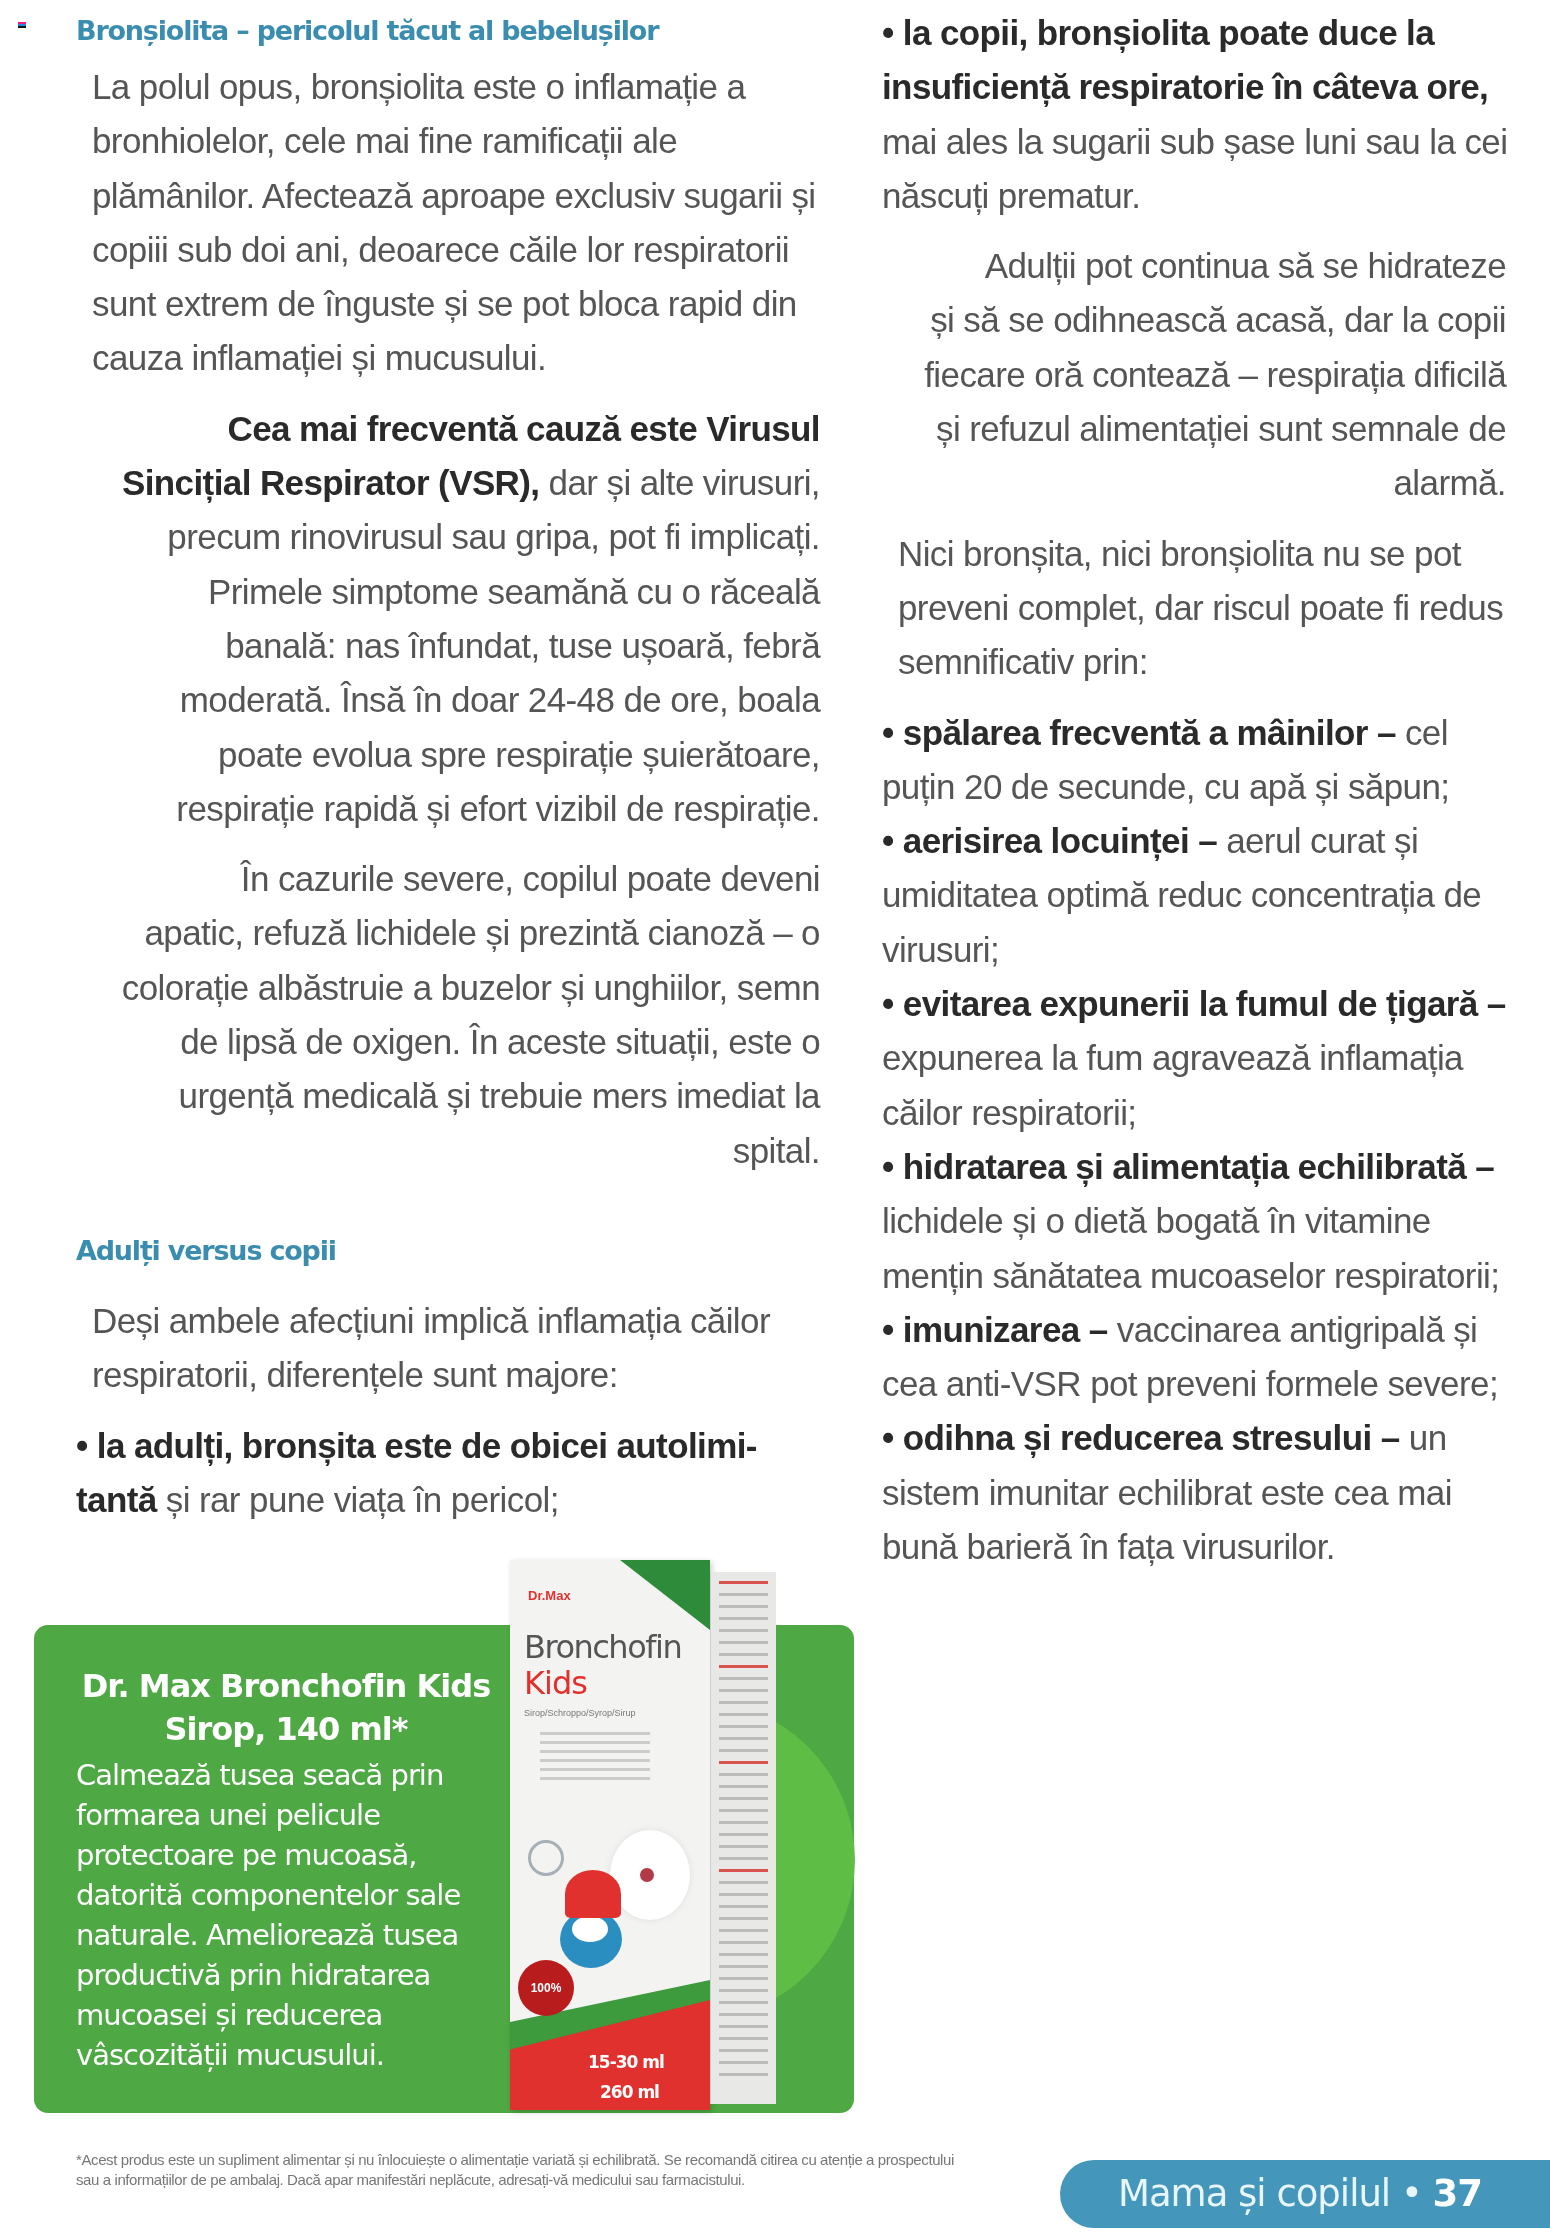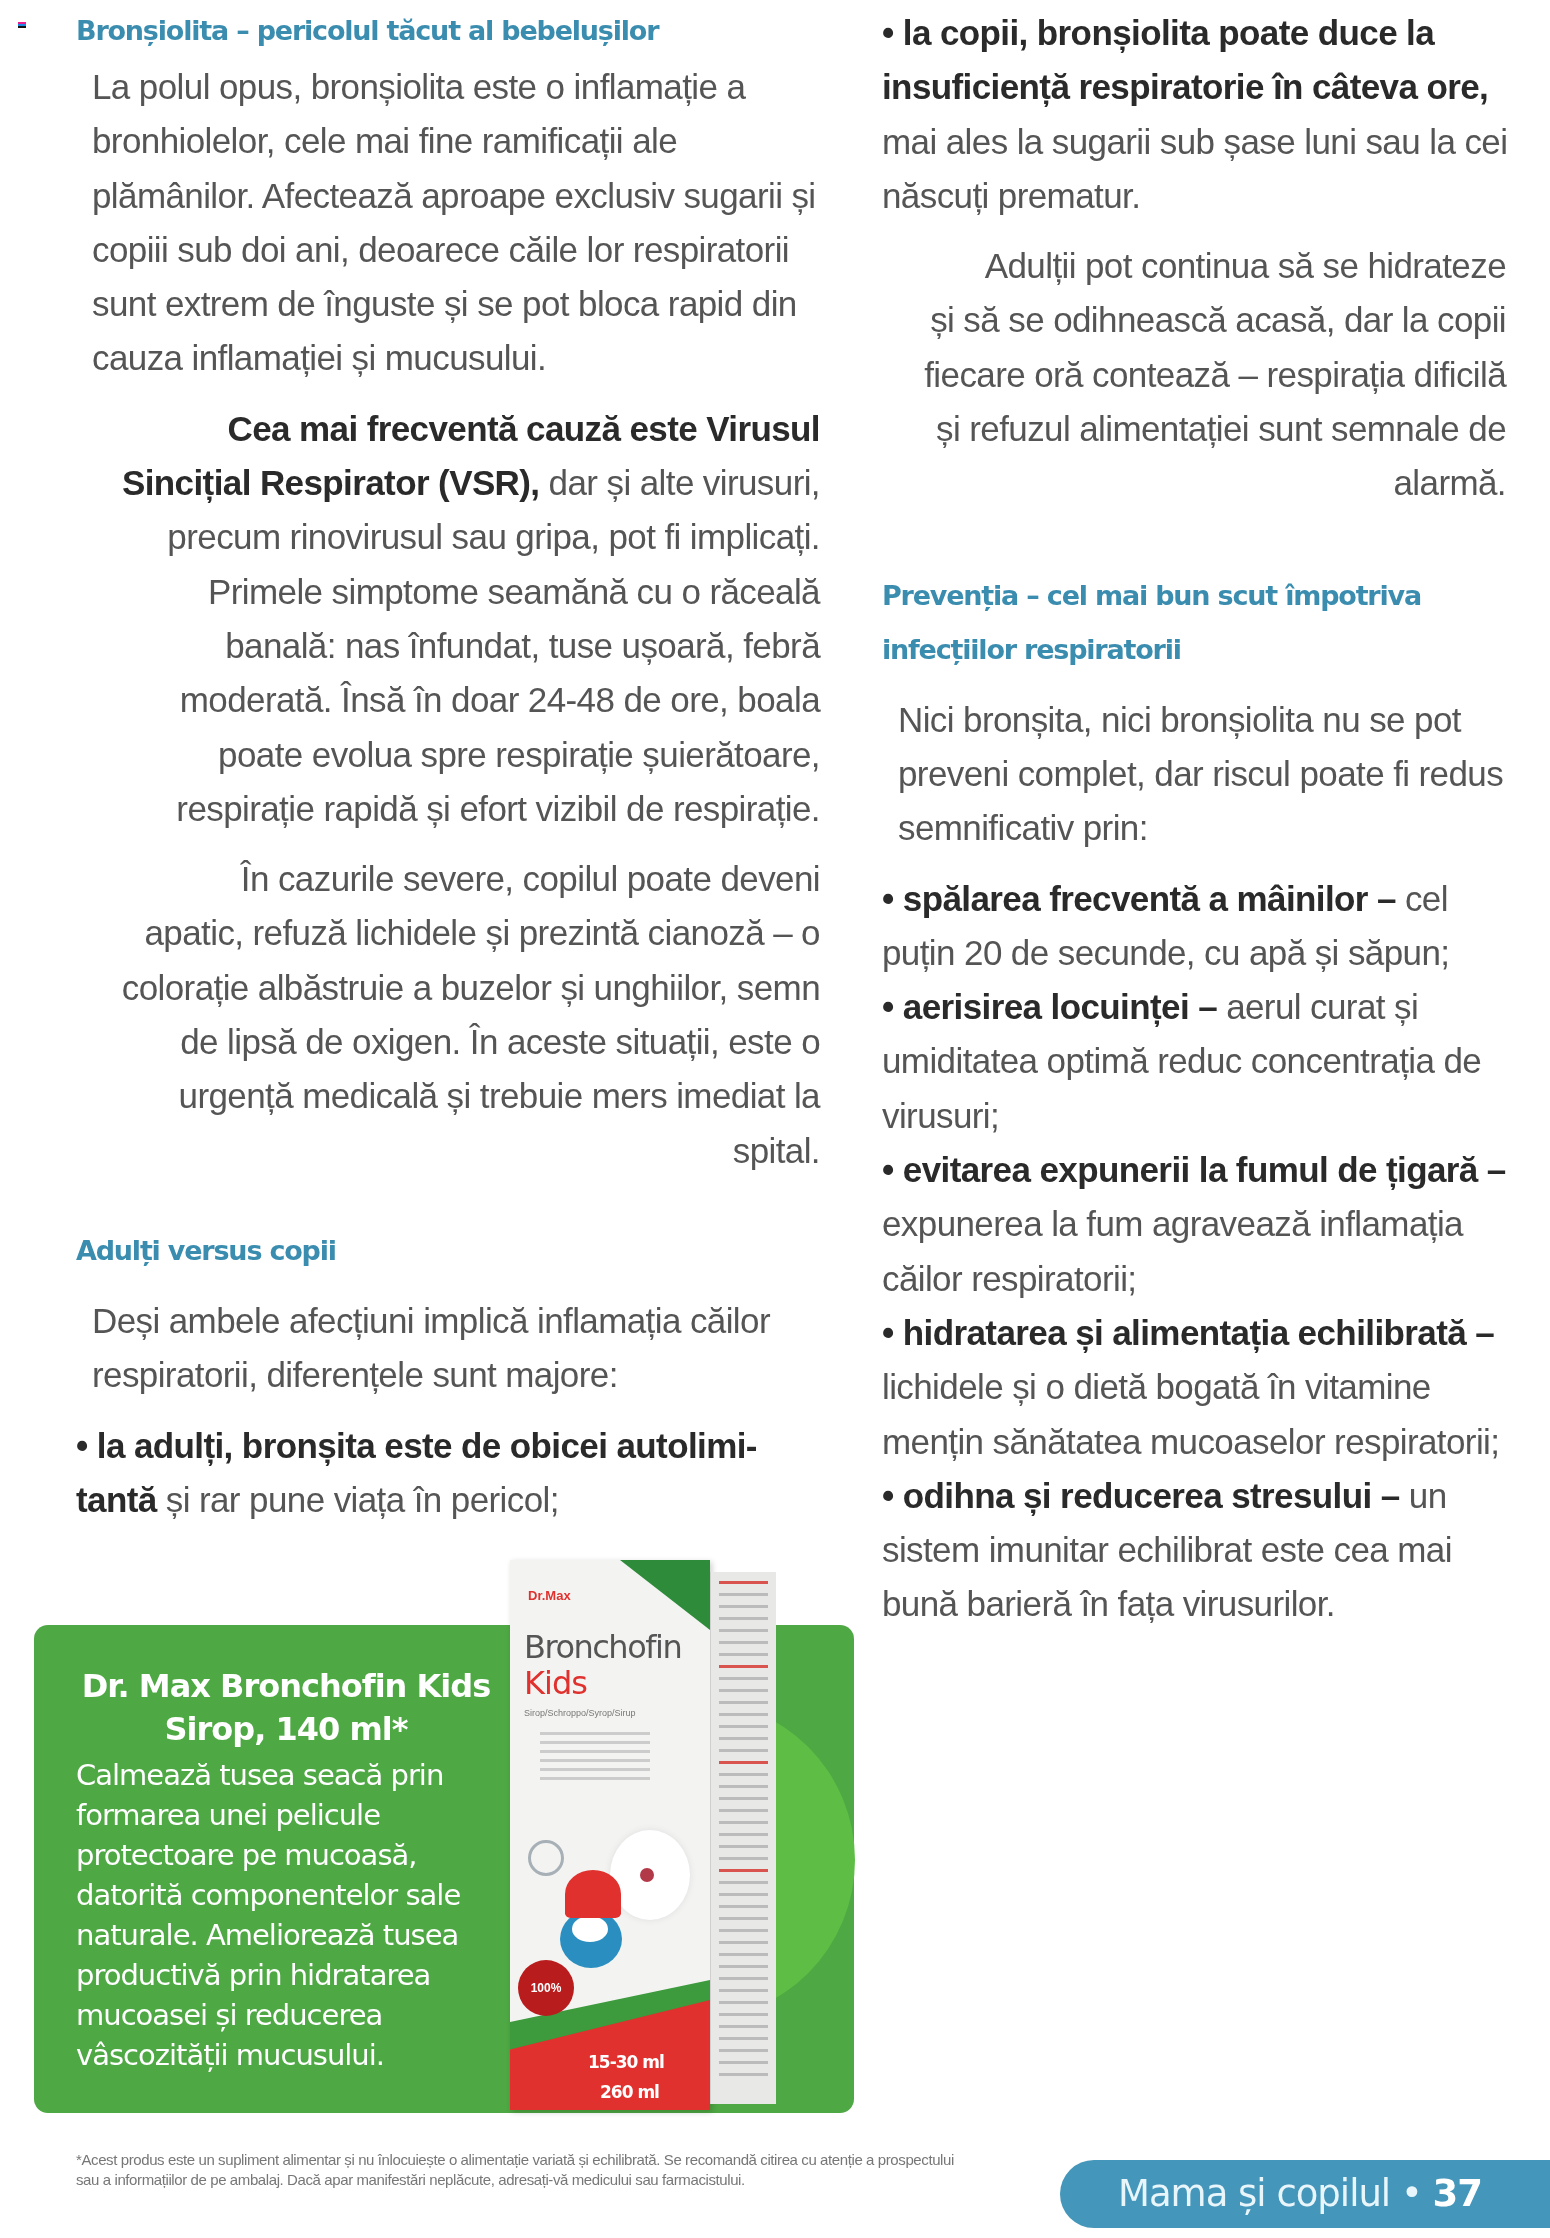--- a/index.html
+++ b/index.html
@@ -71,27 +71,27 @@
   <p class="p indent"><span class="b">Cea mai frecventă cauză este Virusul Sincițial Respirator (VSR),</span><span> dar și alte virusuri, precum rinovirusul sau gripa, pot fi implicați. Primele simptome seamănă cu o răceală banală: nas înfundat, tuse ușoară, febră moderată. Însă în doar 24-48 de ore, boala poate evolua spre respirație șuierătoare, respirație rapidă și efort vizibil de respirație.</span></p>
   <p class="p indent">În cazurile severe, copilul poate deveni apatic, refuză lichidele și prezintă cianoză – o colorație albăstruie a buzelor și unghiilor, semn de lipsă de oxigen. În aceste situații, este o urgență medicală și trebuie mers imediat la spital.</p>
   <h2 class="h" style="margin-top:46px">Adulți versus copii</h2>
   <p class="p">Deși ambele afecțiuni implică inflamația căilor respiratorii, diferențele sunt majore:</p>
   <p class="bullet"><span class="b">• la adulți, bronșita este de obicei autolimi-tantă</span><span> și rar pune viața în pericol;</span></p>
 </div>
 
 <div class="col col-right">
   <p class="bullet" style="margin-top:6px"><span class="b">• la copii, bronșiolita poate duce la insuficiență respiratorie în câteva ore,</span><span> mai ales la sugarii sub șase luni sau la cei născuți prematur.</span></p>
   <p class="p indent">Adulții pot continua să se hidrateze și să se odihnească acasă, dar la copii fiecare oră contează – respirația dificilă și refuzul alimentației sunt semnale de alarmă.</p>
-  <h2 class="h" style="margin-top:58px">Prevenția – cel mai bun scut împotriva infecțiilor respiratorii</h2>
   <p class="p">Nici bronșita, nici bronșiolita nu se pot preveni complet, dar riscul poate fi redus semnificativ prin:</p>
   <div>
     <p class="bullet"><span class="b">• spălarea frecventă a mâinilor –</span><span> cel puțin 20 de secunde, cu apă și săpun;</span></p>
     <p class="bullet"><span class="b">• aerisirea locuinței –</span><span> aerul curat și umiditatea optimă reduc concentrația de virusuri;</span></p>
     <p class="bullet"><span class="b">• evitarea expunerii la fumul de țigară –</span><span> expunerea la fum agravează inflamația căilor respiratorii;</span></p>
     <p class="bullet"><span class="b">• hidratarea și alimentația echilibrată –</span><span> lichidele și o dietă bogată în vitamine mențin sănătatea mucoaselor respiratorii;</span></p>
+    <p class="bullet"><span class="b">• imunizarea –</span><span> vaccinarea antigripală și cea anti-VSR pot preveni formele severe;</span></p>
     <p class="bullet"><span class="b">• odihna și reducerea stresului –</span><span> un sistem imunitar echilibrat este cea mai bună barieră în fața virusurilor.</span></p>
   </div>
 </div>
 
 <div>
   <div class="green-box"></div>
   <div class="circle"></div>
   <div class="green-text">
     <p class="gt-title">Dr. Max Bronchofin Kids Sirop, 140 ml*</p>
     <p class="gt-body">Calmează tusea seacă prin formarea unei pelicule protectoare pe mucoasă, datorită componentelor sale naturale. Ameliorează tusea productivă prin hidratarea mucoasei și reducerea vâscozității mucusului.</p>

